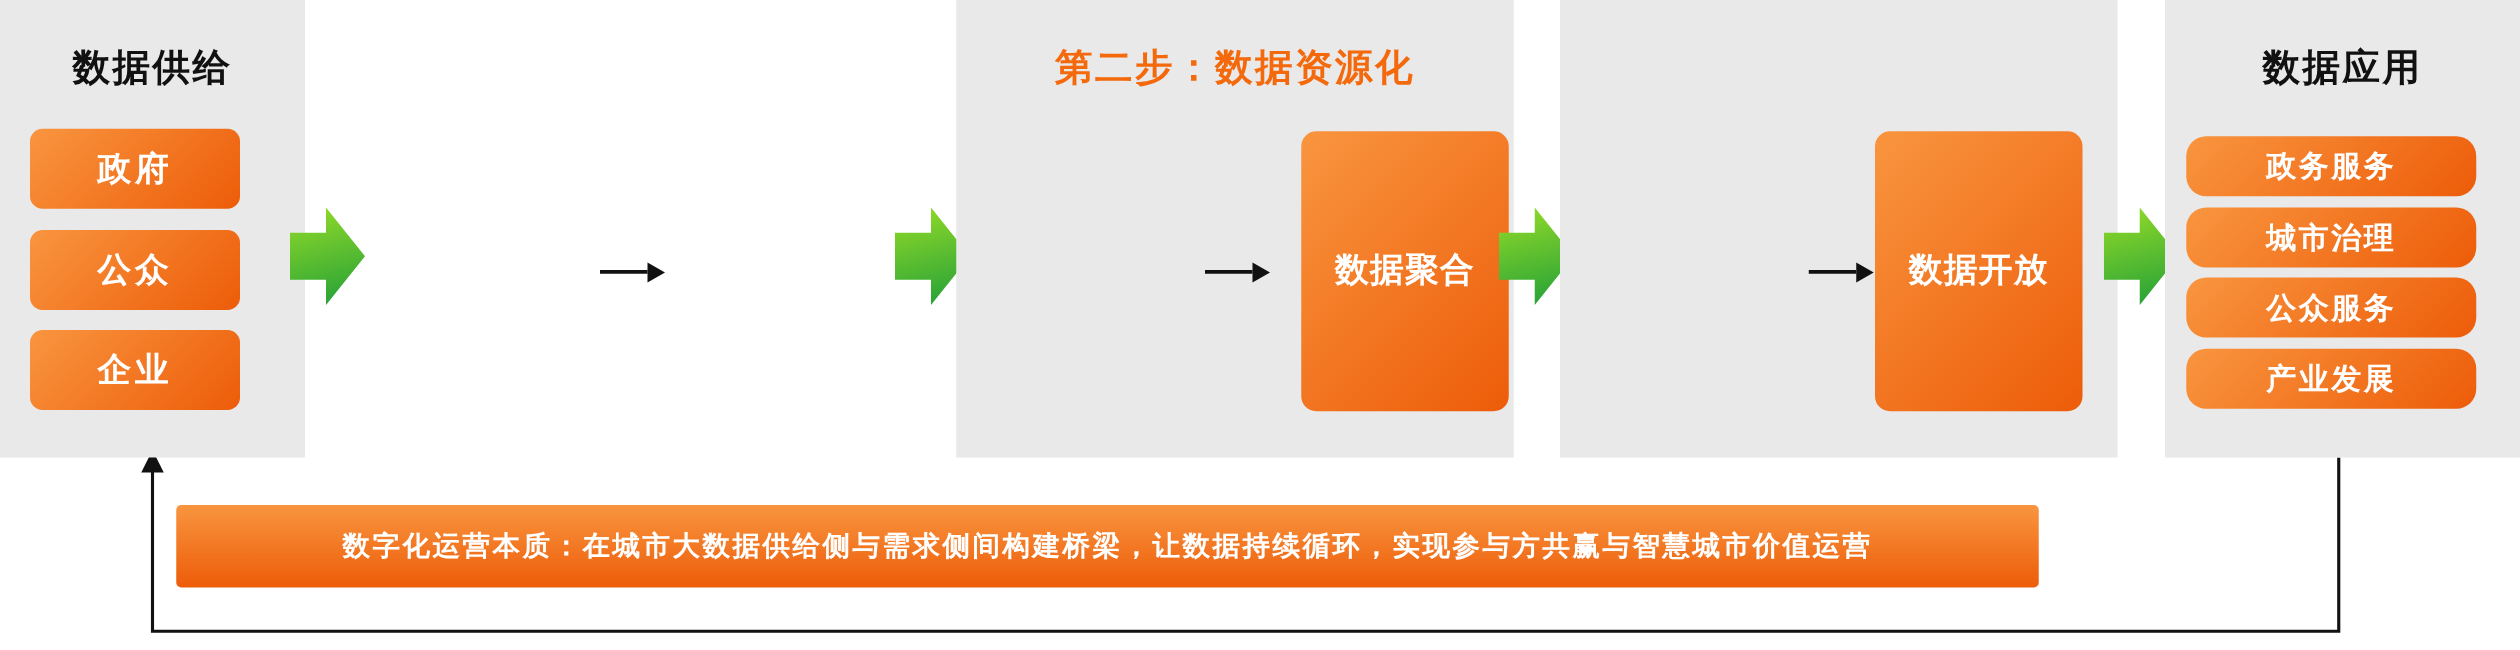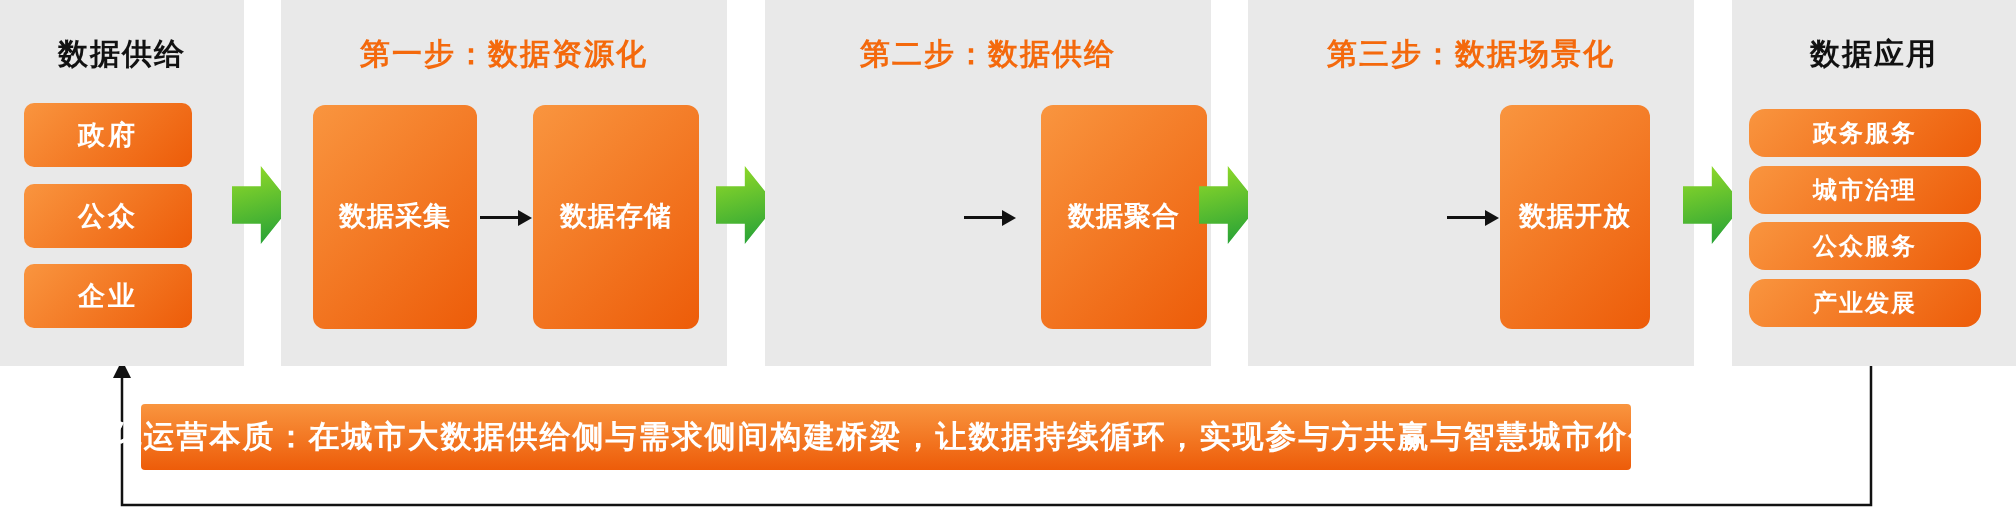--- a/index.html
+++ b/index.html
@@ -106,21 +106,21 @@
   .banner {
     position: absolute;
     left: 141px;
     top: 404px;
     width: 1490px;
     height: 66px;
     background: linear-gradient(180deg, var(--orange-light, #F8913A) 0%, var(--orange-dark, #EE5F0C) 100%);
     border-radius: 4px;
     color: #ffffff;
     font-weight: bold;
-    font-size: 31px;
+    font-size: 22px;
     letter-spacing: 2px;
     display: flex;
     align-items: center;
     justify-content: center;
     white-space: nowrap;
   }
 
   .loop-svg {
     position: absolute;
     left: 0;
@@ -142,40 +142,34 @@
 
   <div class="panel" style="left:0; width:244px;font-family:Liberation Serif, serif;">
     <div class="panel-title">数据供给</div>
     <div class="obox supply-box" style="top:103px;">政府</div>
     <div class="obox supply-box" style="top:184px;">公众</div>
     <div class="obox supply-box" style="top:264px;">企业</div>
   </div>
 
   <div class="green-arrow" style="left:232px;"></div>
 
-  <div class="panel" style="left:281px; width:446px;">
-    <div class="panel-title orange">第一步：数据资源化</div>
-    <div class="obox step-box" style="left:32px;">数据采集</div>
-    <div class="obox step-box" style="left:252px; width:166px;">数据存储</div>
-  </div>
   <div class="black-arrow" style="left:480px; width:38px;"></div>
 
   <div class="green-arrow" style="left:716px;"></div>
 
   <div class="panel" style="left:765px; width:446px;">
-    <div class="panel-title orange">第二步：数据供给</div>
+    <div class="panel-title orange">第二步：数据资源化</div>
     <div class="obox step-box" style="left:252px; width:166px;margin-left:24px;">数据聚合</div>
   </div>
   <div class="black-arrow" style="left:964px; width:38px;"></div>
 
   <div class="green-arrow" style="left:1199px;"></div>
 
   <div class="panel" style="left:1248px; width:446px;">
-    <div class="panel-title orange">第三步：数据场景化</div>
-    <div class="obox step-box" style="left:252px; width:150px;">数据开放</div>
+    <div class="obox step-box" style="left:252px; width:166px;">数据开放</div>
   </div>
   <div class="black-arrow" style="left:1447px; width:38px;"></div>
 
   <div class="green-arrow" style="left:1683px;"></div>
 
   <div class="panel" style="left:1732px; width:284px;">
     <div class="panel-title">数据应用</div>
     <div class="obox app-box" style="top:109px;">政务服务</div>
     <div class="obox app-box" style="top:222px;">公众服务</div>
     <div class="obox app-box" style="top:166px;">城市治理</div>

